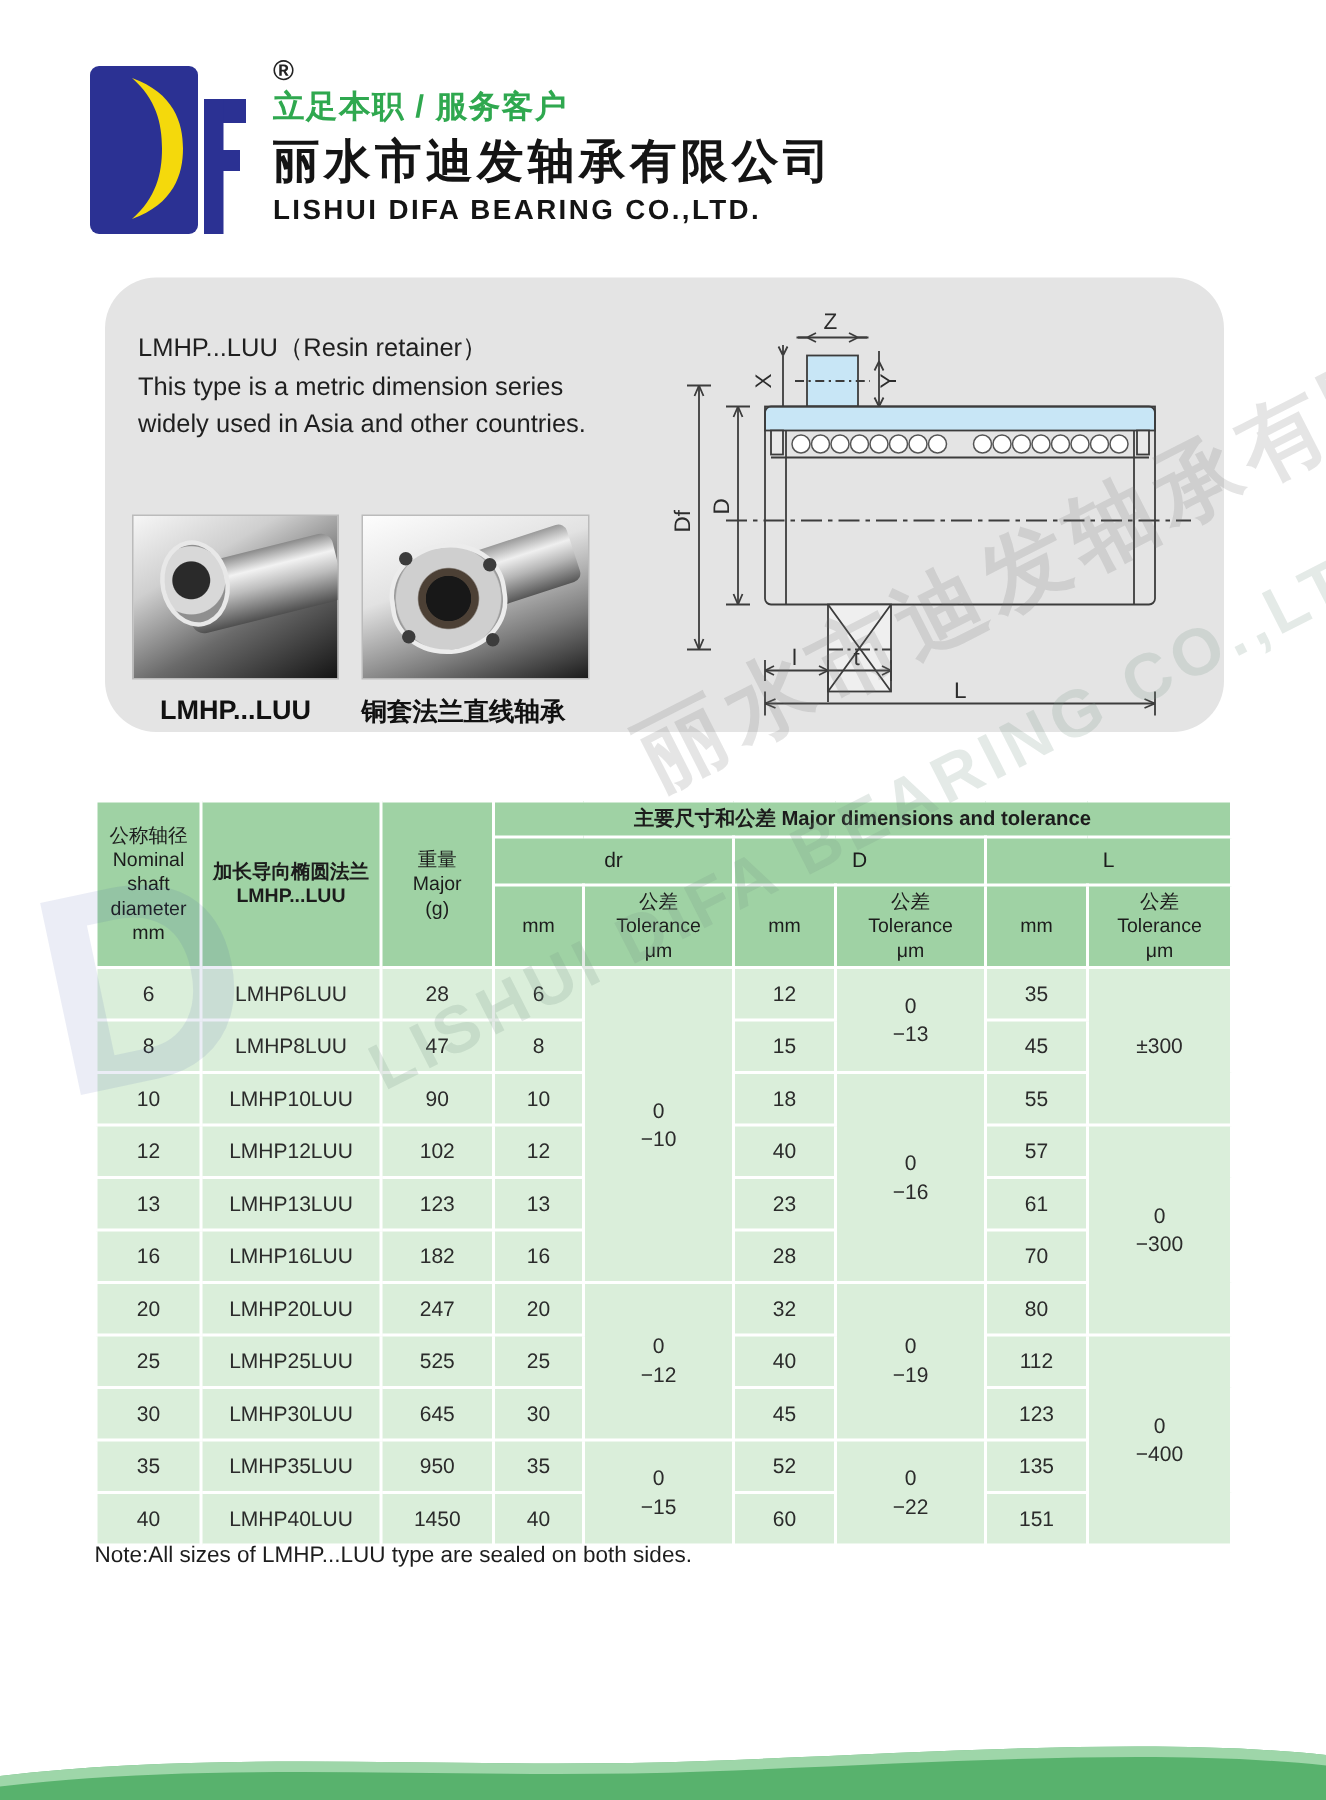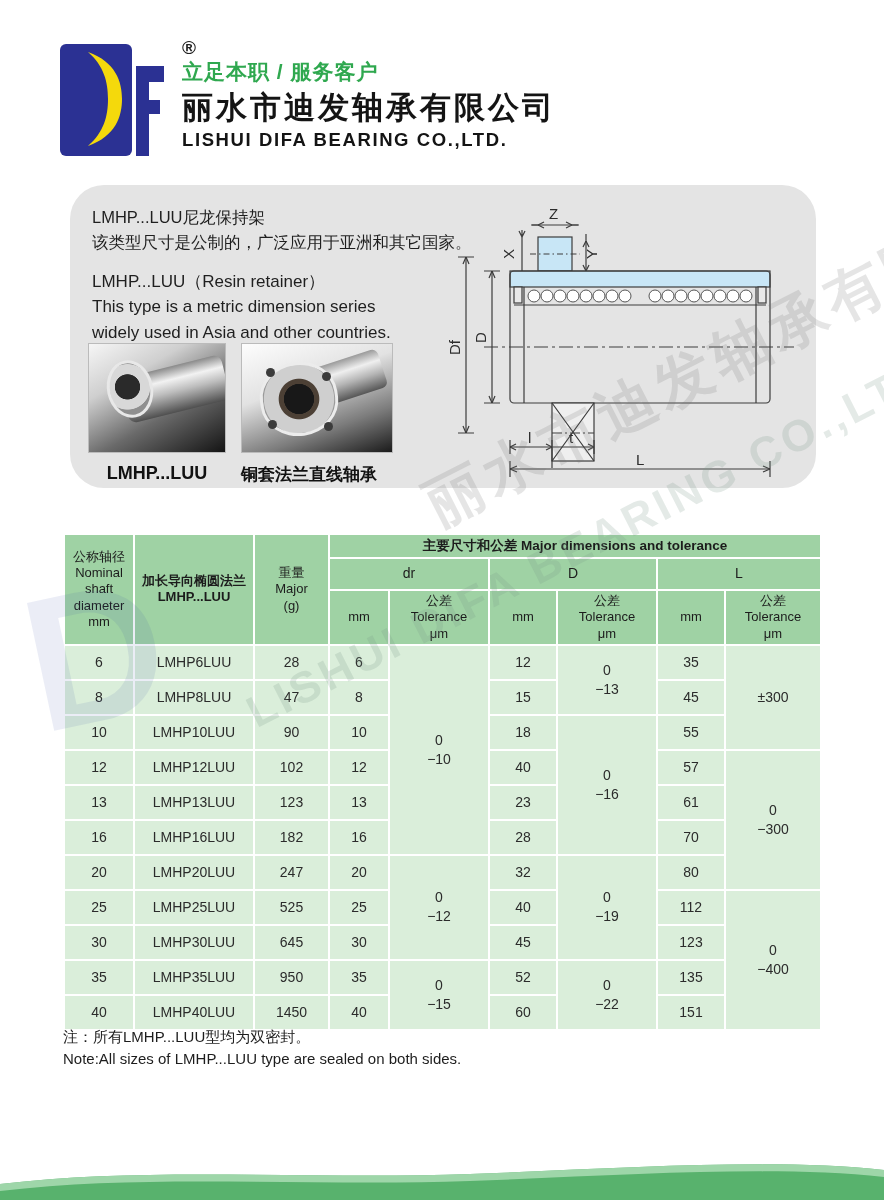--- a/index.html
+++ b/index.html
@@ -88,22 +88,20 @@
   <div class="header-text">
     <span class="reg-mark">®</span>
     <div class="slogan">立足本职 / 服务客户</div>
     <div class="company-cn">丽水市迪发轴承有限公司</div>
     <div class="company-en">LISHUI DIFA BEARING CO.,LTD.</div>
   </div>
 </div>
 
 <div class="panel">
   <div class="intro-text">
-    <div class="intro-cn">LMHP...LUU尼龙保持架
-该类型尺寸是公制的，广泛应用于亚洲和其它国家。</div>
     <div class="intro-en">LMHP...LUU（Resin retainer）
 This type is a metric dimension series
 widely used in Asia and other countries.</div>
   </div>
 
   <div class="photos">
     <div class="photo photo-1">
       <div class="cyl"></div>
       <div class="flange1"></div>
     </div>
@@ -363,20 +361,19 @@
         <td>LMHP40LUU</td>
         <td>1450</td>
         <td>40</td>
         <td>60</td>
         <td>151</td>
       </tr>
     </tbody>
 </table>
 
 <div class="note">
-  <div>注：所有LMHP...LUU型均为双密封。</div>
   <div>Note:All sizes of LMHP...LUU type are sealed on both sides.</div>
 </div>
 
 <svg class="swoosh" viewBox="0 0 884 50" preserveAspectRatio="none">
   <path d="M0,50 L0,34 C150,16 310,30 470,24 C630,18 770,8 884,20 L884,50 Z" fill="#58b26d"></path>
   <path d="M0,34 C150,16 310,30 470,24 C630,18 770,8 884,20 L884,27 C770,15 630,25 470,31 C310,37 150,23 0,41 Z" fill="#aadcb4" opacity="0.85"></path>
 </svg>
 
 </body></html>

